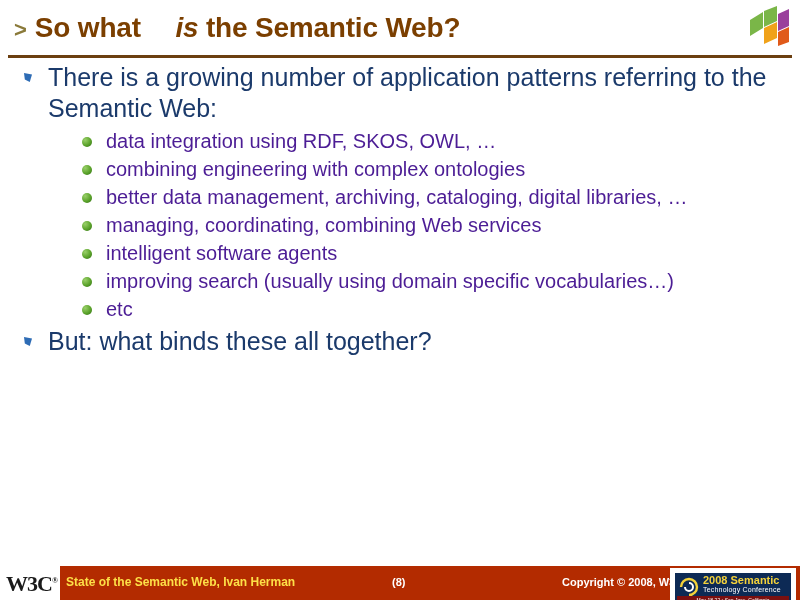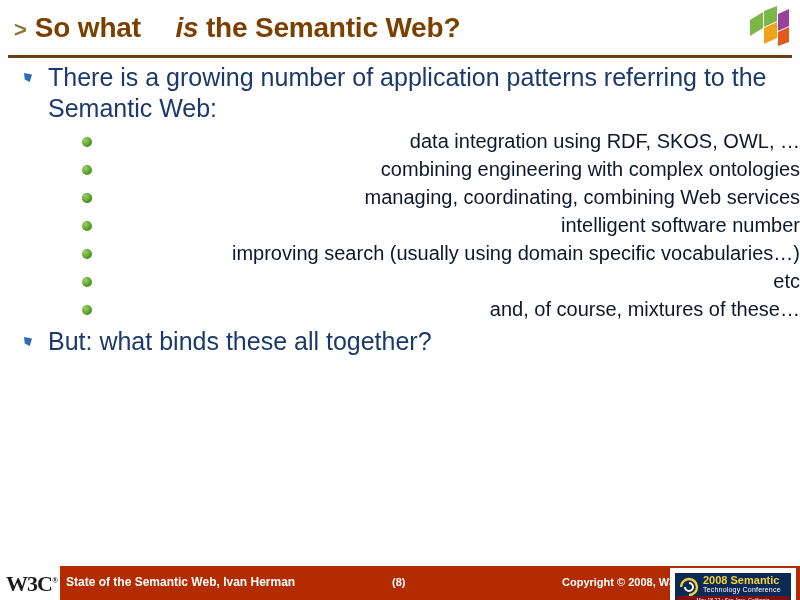--- a/index.html
+++ b/index.html
@@ -97,25 +97,24 @@
   }
 
   ul.l2 {
     list-style: none;
     margin: 6px 0 4px 0;
     padding: 0;
   }
   li.lvl2 {
     position: relative;
     padding-left: 36px;
-    color: #0f172a;
+    color: #4c1d95;
     font-size: 20px;
     line-height: 1.25;
     margin-bottom: 3px;
-    text-align: right;
   }
   li.lvl2 > .bullet2 {
     position: absolute;
     left: 12px;
     top: 8px;
     width: 10px;
     height: 10px;
     border-radius: 50%;
     background: radial-gradient(circle at 32% 30%, #9ad06a 0%, #5ba32b 55%, #2e6b12 100%);
   }
@@ -153,21 +152,21 @@
   }
   .w3c-sup {
     font-size: 8px;
     vertical-align: super;
     letter-spacing: 0;
   }
   .footer-title {
     position: absolute;
     left: 66px;
     top: 9px;
-    color: #ffffff;
+    color: #fde047;
     font-size: 12px;
     font-weight: bold;
   }
   .footer-page {
     position: absolute;
     left: 392px;
     top: 10px;
     color: #ffffff;
     font-size: 11px;
     font-weight: bold;
@@ -257,40 +256,37 @@
           <li class="lvl2">
             <span class="bullet2"></span>
             <span>data integration using RDF, SKOS, OWL, …</span>
           </li>
           <li class="lvl2">
             <span class="bullet2"></span>
             <span>combining engineering with complex ontologies</span>
           </li>
           <li class="lvl2">
             <span class="bullet2"></span>
+            <span>better data management, archiving, cataloging, digital libraries, …</span>
           </li>
           <li class="lvl2">
             <span class="bullet2"></span>
             <span>managing, coordinating, combining Web services</span>
           </li>
           <li class="lvl2">
             <span class="bullet2"></span>
-            <span>intelligent software number</span>
+            <span>intelligent software agents</span>
           </li>
           <li class="lvl2">
             <span class="bullet2"></span>
             <span>improving search (usually using domain specific vocabularies…)</span>
           </li>
           <li class="lvl2">
             <span class="bullet2"></span>
             <span>etc</span>
-          </li>
-          <li class="lvl2">
-            <span class="bullet2"></span>
-            <span>and, of course, mixtures of these…</span>
           </li>
         </ul>
       </div>
     </li>
     <li class="lvl1">
       <span class="bullet1"></span>
       <span>But: what binds these all together?</span>
     </li>
   </ul>
 </div>

